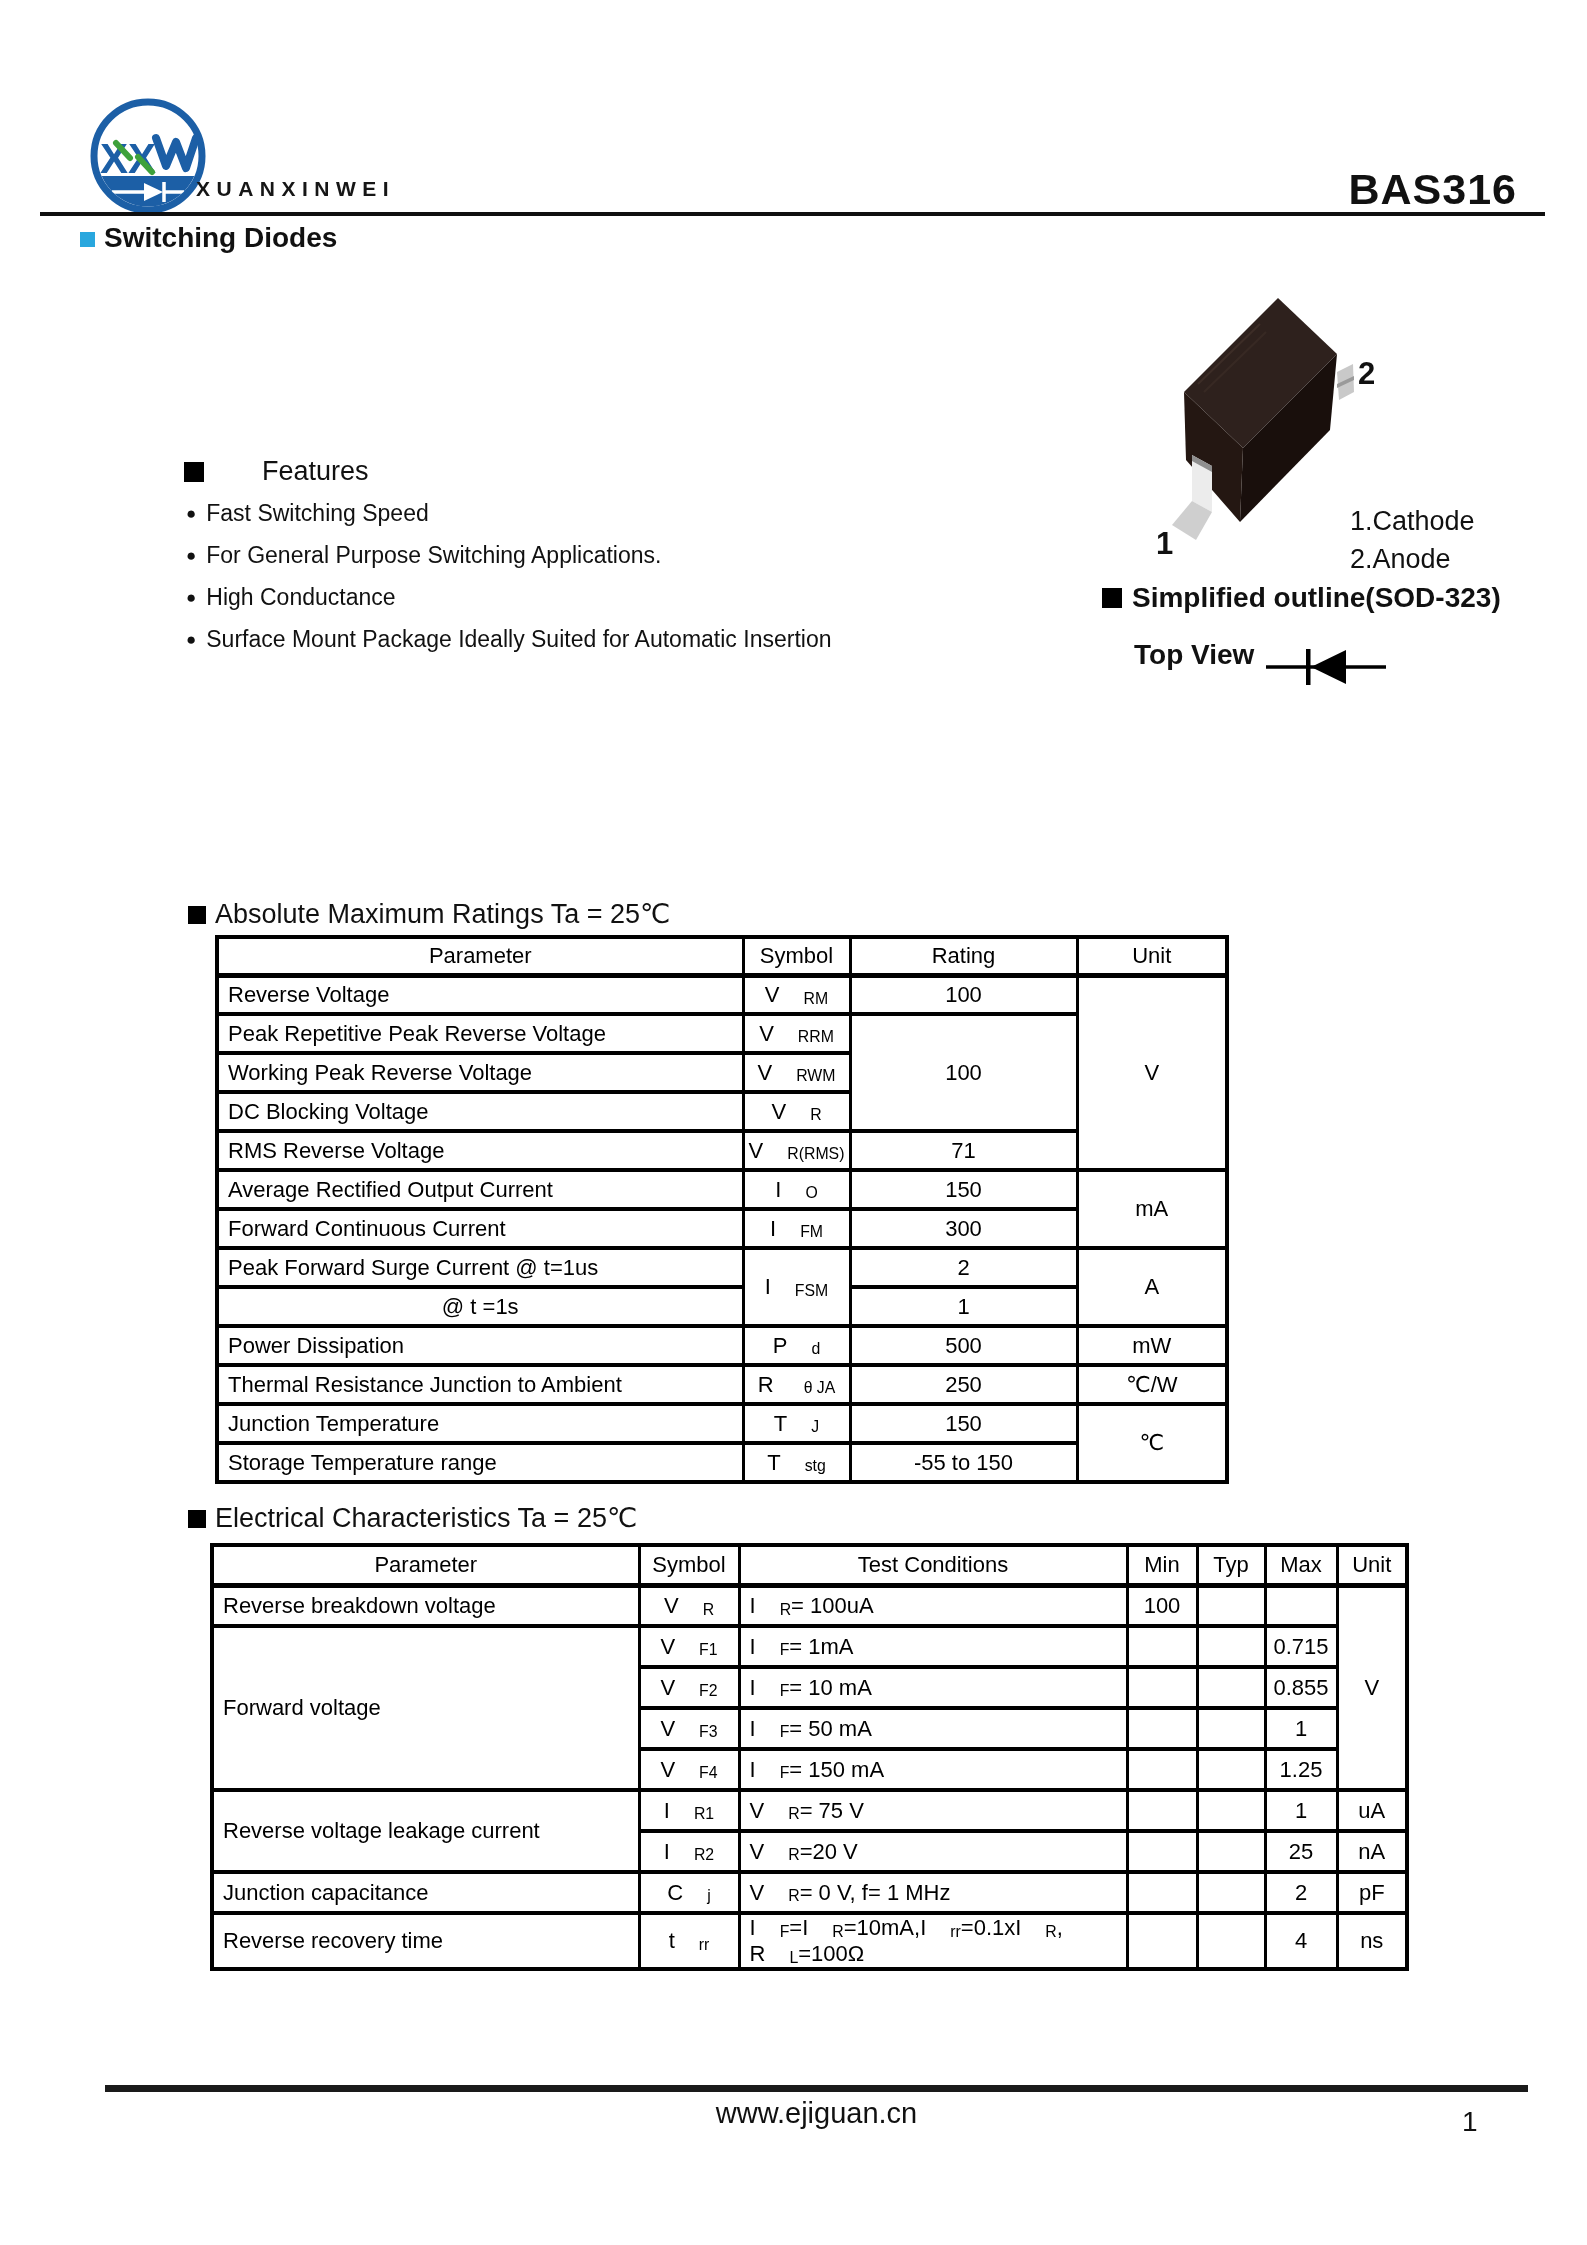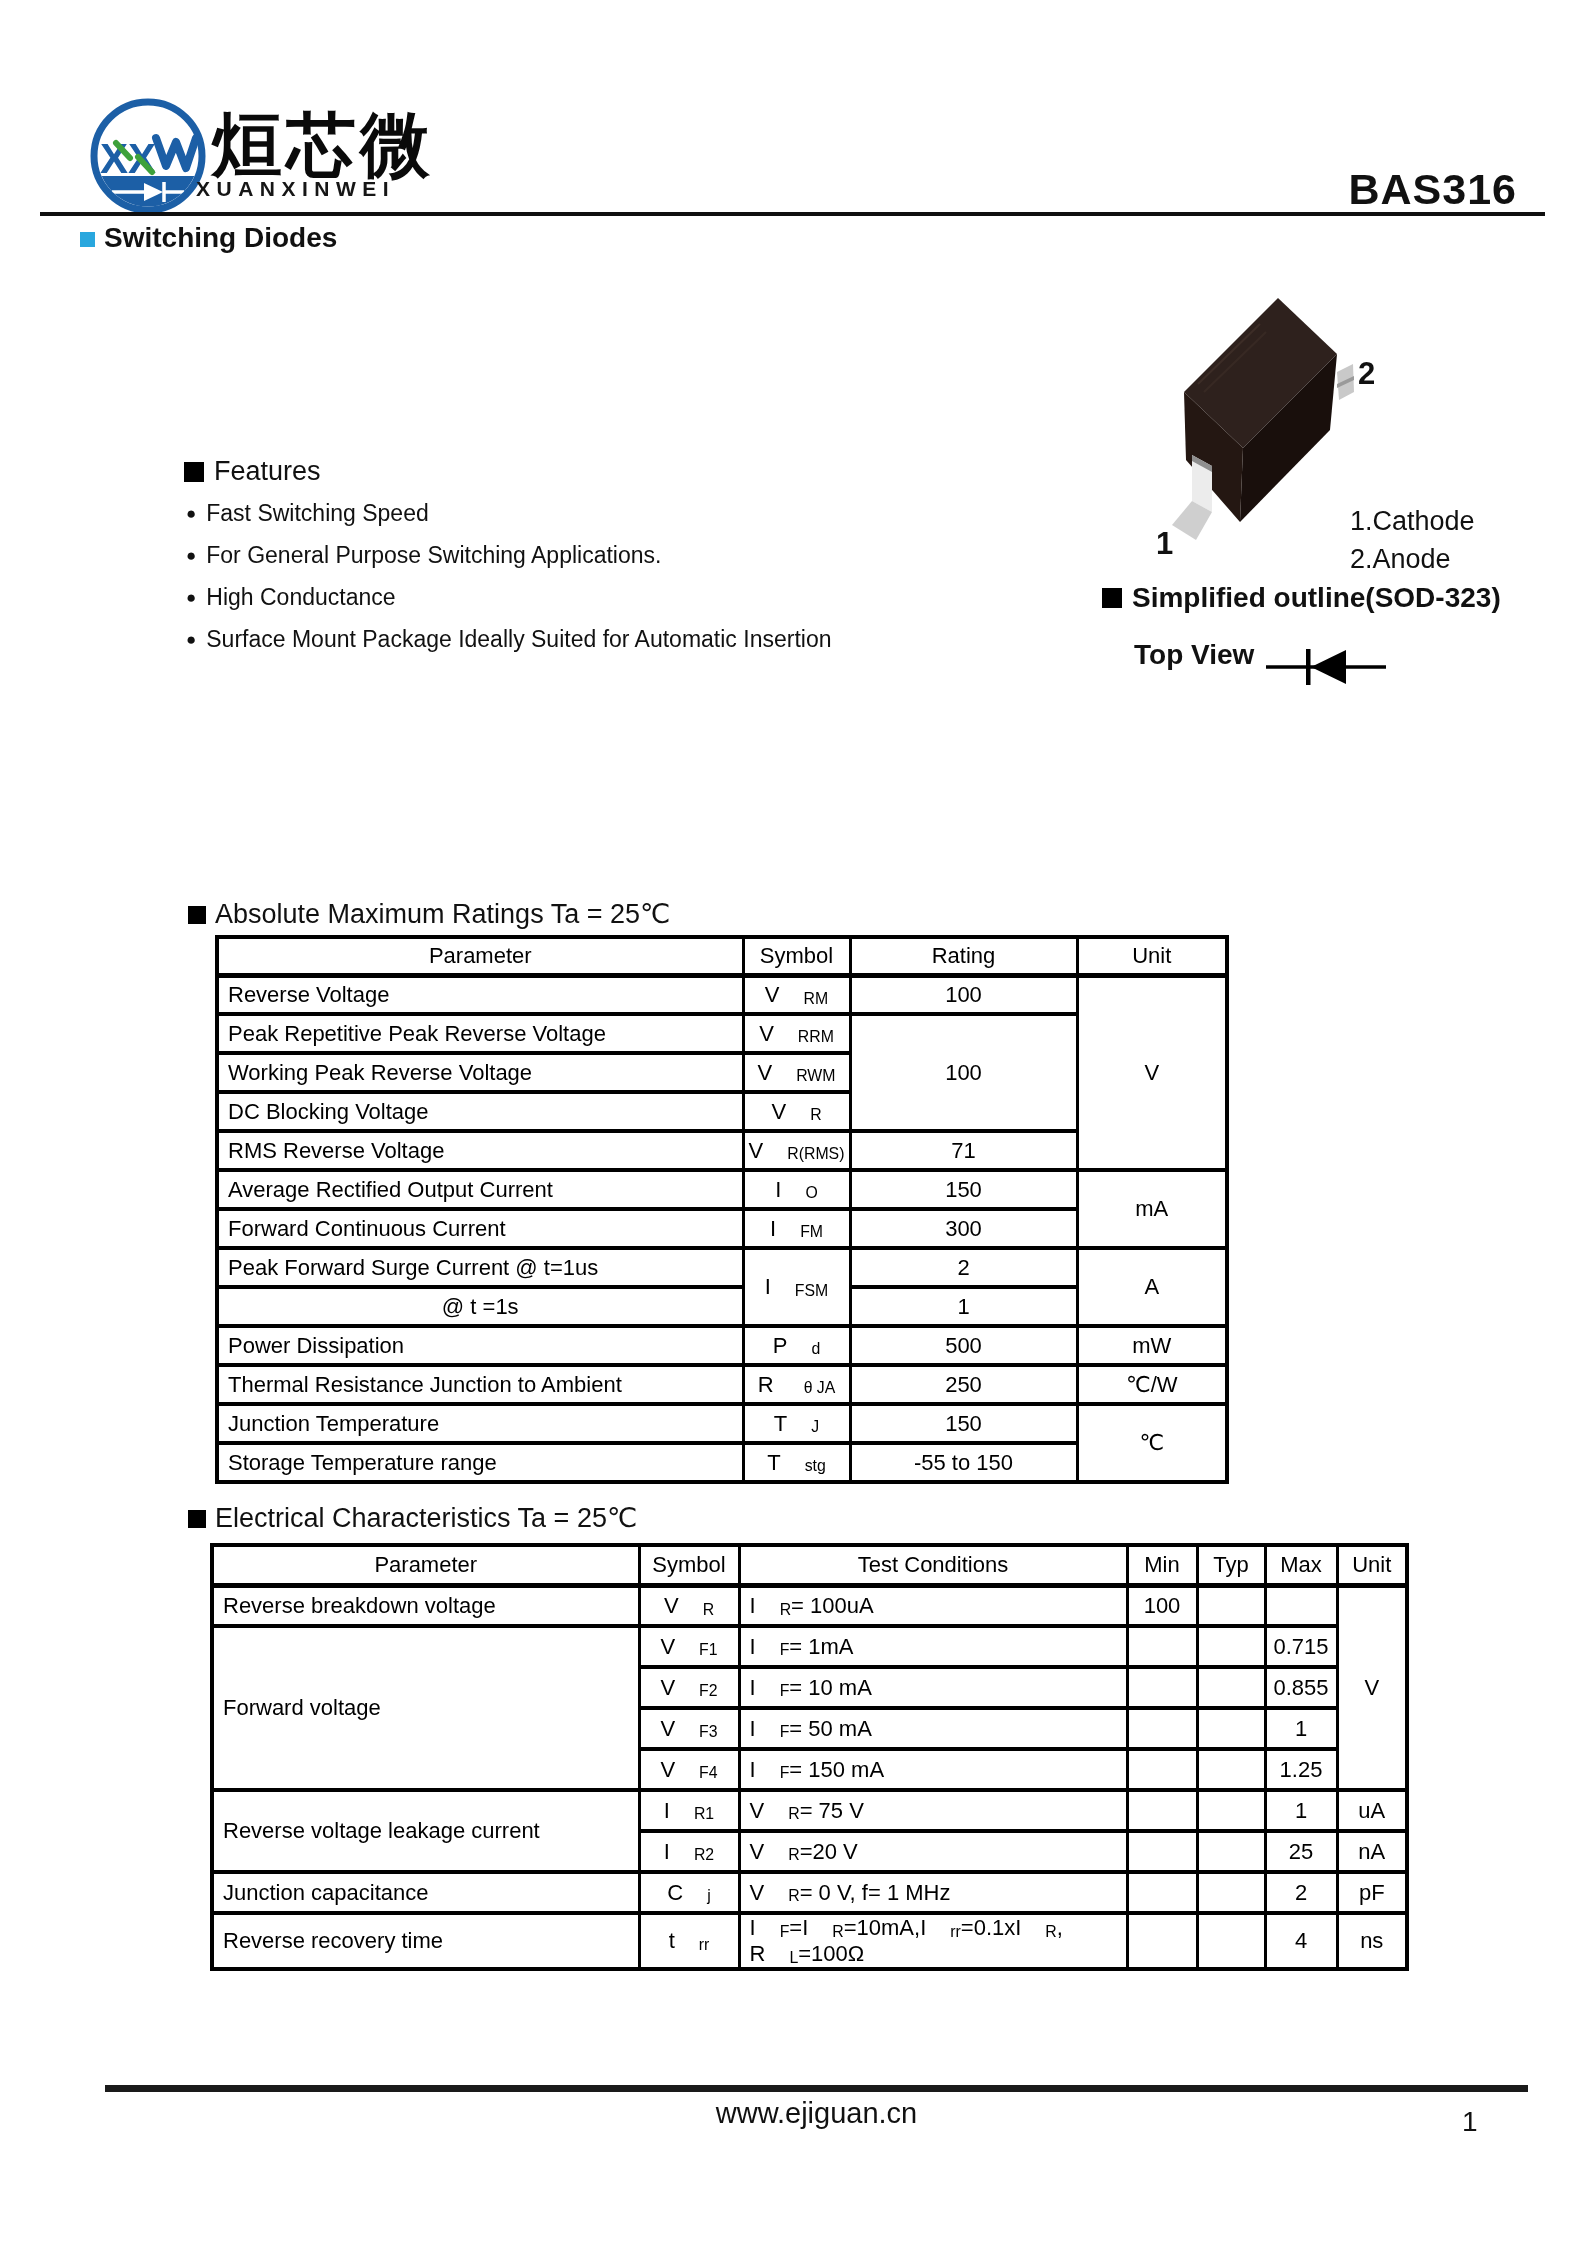--- a/index.html
+++ b/index.html
@@ -24,21 +24,21 @@
   #logo-svg{left:86px;top:96px;width:128px;height:124px;}
   #logo-cn{left:212px;top:110px;font-size:70px;font-weight:bold;letter-spacing:4px;color:#0a0a0a;line-height:1;}
   #logo-en{left:196px;top:178px;font-size:21px;font-weight:600;letter-spacing:6.5px;color:#161616;line-height:1;}
   #part-number{right:70px;top:168px;font-size:43px;font-weight:bold;letter-spacing:1px;line-height:1;}
   #header-rule{left:40px;top:212px;width:1505px;height:4px;background:#0f0f0f;}
   #category-row{left:80px;top:224px;display:flex;align-items:center;}
   #category-row .sq-blue{width:15px;height:15px;background:var(--accent-blue);margin-right:9px;margin-top:3px;}
   #category-row .cat-text{font-size:28px;font-weight:bold;line-height:1;}
 
   
-  #features-title{left:184px;top:458px;display:flex;align-items:center;}
+  #features-title{left:184px;top:458px;display:flex;align-items:center;gap:48px;}
   .sq-black{width:20px;height:20px;background:#000;display:inline-block;}
   #features-title .t{font-size:27px;margin-left:10px;line-height:1;}
   #features-list{left:186px;top:492px;list-style:none;}
   #features-list li{display:flex;align-items:center;height:42px;}
   #features-list .bul{font-size:17px;line-height:1;margin-right:10px;}
   #features-list .ftxt{font-size:23px;line-height:1;}
 
   
   #package-svg{left:1140px;top:280px;width:230px;height:280px;}
   #pin2-label{left:1358px;top:358px;font-size:31px;font-weight:bold;line-height:1;}
@@ -95,21 +95,20 @@
         <polygon points="58,87 58,105 77,96" fill="#ffffff" stroke="none"></polygon>
         <line x1="78" y1="86" x2="78" y2="106"></line>
         <line x1="78" y1="96" x2="98" y2="96"></line>
       </g>
     </g>
     <text x="14" y="77" font-size="42" font-weight="bold" fill="#1c5fa6" font-family="Liberation Sans, DejaVu Sans, sans-serif">XX</text>
     <polyline points="70,42 80,70 90,46 100,72 110,42" fill="none" stroke="#1c5fa6" stroke-width="8" stroke-linecap="round" stroke-linejoin="round"></polyline>
     <line x1="30" y1="47" x2="44" y2="62" stroke="#3ea13b" stroke-width="6" stroke-linecap="round"></line>
     <line x1="52" y1="61" x2="66" y2="76" stroke="#3ea13b" stroke-width="6" stroke-linecap="round"></line>
   </svg>
-  <div id="logo-cn" class="abs">烜芯微</div>
   <div id="logo-en" class="abs">XUANXINWEI</div>
 
   <div id="part-number" class="abs">BAS316</div>
   <div id="header-rule" class="abs"></div>
 
   <div id="category-row" class="abs">
     <span class="sq-blue"></span>
     <span class="cat-text">Switching Diodes</span>
   </div>
 

